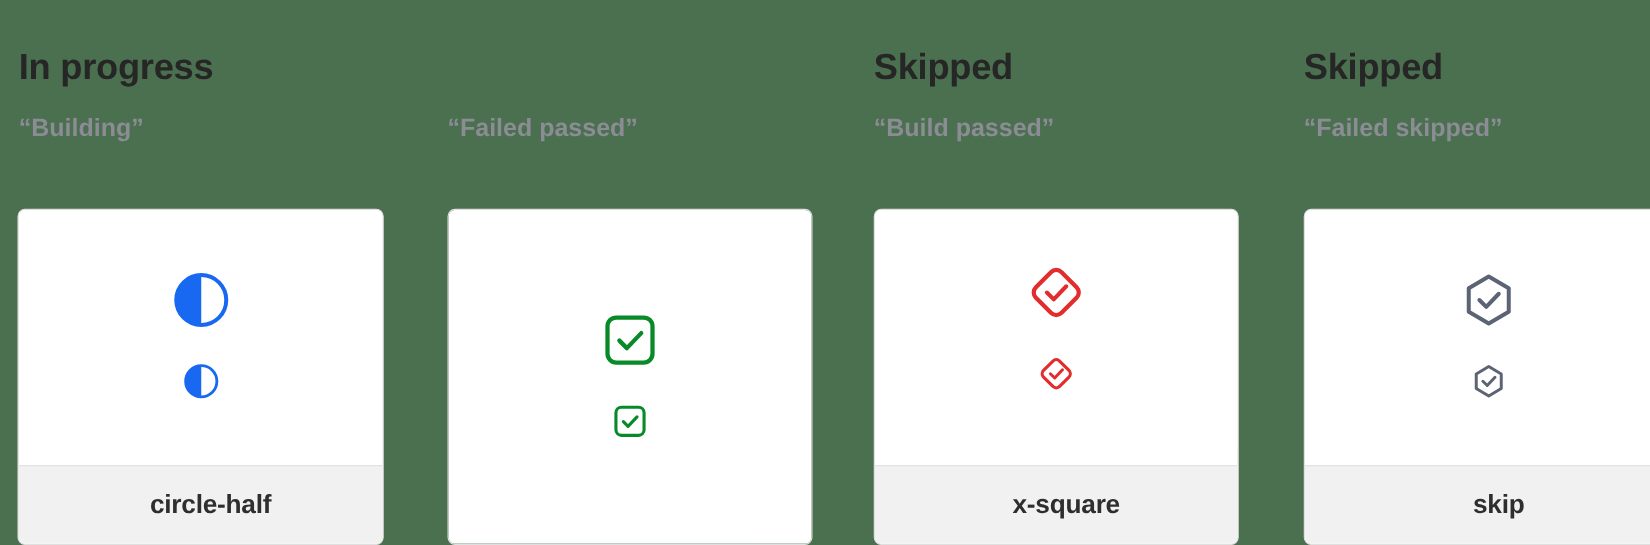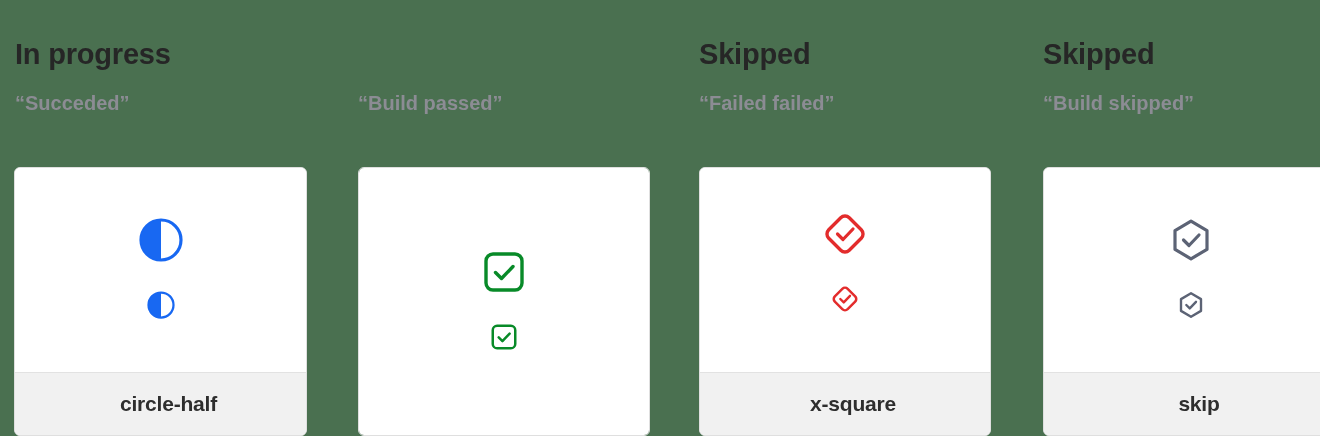--- a/index.html
+++ b/index.html
@@ -125,21 +125,21 @@
   .column.c3 .col-sub { left: 8px; }
   .column.c3 .card { left: 8px; width: 296px; }
 </style>
 </head>
 <body>
 
 <div class="columns">
 
   <div class="column c0">
     <div class="col-title">In progress</div>
-    <div class="col-sub">“Succeded”</div>
+    <div class="col-sub">“Building”</div>
     <div class="card">
       <div class="card-body">
         <div class="icon-slot icon-lg">
           <svg viewBox="0 0 48 48" xmlns="http://www.w3.org/2000/svg">
             <circle cx="24" cy="24" r="20" fill="#ffffff" stroke="#1868f2" stroke-width="3.2"></circle>
             <path d="M24 4 A20 20 0 0 0 24 44 Z" fill="#1868f2"></path>
           </svg>
         </div>
         <div class="icon-slot icon-sm">
           <svg viewBox="0 0 48 48" xmlns="http://www.w3.org/2000/svg">
@@ -148,42 +148,42 @@
           </svg>
         </div>
       </div>
       <div class="card-footer">
         <span class="card-footer-label">circle-half</span>
       </div>
     </div>
   </div>
 
   <div class="column c1">
-    <div class="col-sub">“Build passed”</div>
+    <div class="col-sub">“Failed passed”</div>
     <div class="card">
       <div class="card-body">
         <div class="icon-slot icon-lg">
           <svg viewBox="0 0 48 48" xmlns="http://www.w3.org/2000/svg">
             <rect x="6" y="6" width="36" height="36" rx="7" ry="7" fill="#ffffff" stroke="#088a28" stroke-width="3.4"></rect>
             <path d="M15.5 24.5 L21.5 30.5 L33 18.5" fill="none" stroke="#088a28" stroke-width="3.4" stroke-linecap="round" stroke-linejoin="round"></path>
           </svg>
         </div>
         <div class="icon-slot icon-sm">
           <svg viewBox="0 0 48 48" xmlns="http://www.w3.org/2000/svg">
             <rect x="6" y="6" width="36" height="36" rx="7" ry="7" fill="#ffffff" stroke="#088a28" stroke-width="4"></rect>
             <path d="M15.5 24.5 L21.5 30.5 L33 18.5" fill="none" stroke="#088a28" stroke-width="4" stroke-linecap="round" stroke-linejoin="round"></path>
           </svg>
         </div>
       </div>
     </div>
   </div>
 
   <div class="column c2">
     <div class="col-title">Skipped</div>
-    <div class="col-sub">“Failed failed”</div>
+    <div class="col-sub">“Build passed”</div>
     <div class="card">
       <div class="card-body">
         <div class="icon-slot icon-lg">
           <svg viewBox="0 0 48 48" xmlns="http://www.w3.org/2000/svg">
             <g transform="rotate(45 24 24)">
               <rect x="9.5" y="9.5" width="29" height="29" rx="6" ry="6" fill="#ffffff" stroke="#e32c2c" stroke-width="3.4"></rect>
             </g>
             <path d="M16.5 24 L22 29.5 L32 19" fill="none" stroke="#e32c2c" stroke-width="3.2" stroke-linecap="round" stroke-linejoin="round"></path>
           </svg>
         </div>
@@ -197,21 +197,21 @@
         </div>
       </div>
       <div class="card-footer">
         <span class="card-footer-label">x-square</span>
       </div>
     </div>
   </div>
 
   <div class="column c3">
     <div class="col-title">Skipped</div>
-    <div class="col-sub">“Build skipped”</div>
+    <div class="col-sub">“Failed skipped”</div>
     <div class="card">
       <div class="card-body">
         <div class="icon-slot icon-lg">
           <svg viewBox="0 0 48 48" xmlns="http://www.w3.org/2000/svg">
             <path d="M24 5.2 L40 14.6 L40 33.4 L24 42.8 L8 33.4 L8 14.6 Z" fill="#ffffff" stroke="#5c6375" stroke-width="3.2" stroke-linejoin="round"></path>
             <path d="M16.5 24 L22 29.5 L32 19" fill="none" stroke="#5c6375" stroke-width="3.2" stroke-linecap="round" stroke-linejoin="round"></path>
           </svg>
         </div>
         <div class="icon-slot icon-sm">
           <svg viewBox="0 0 48 48" xmlns="http://www.w3.org/2000/svg">

